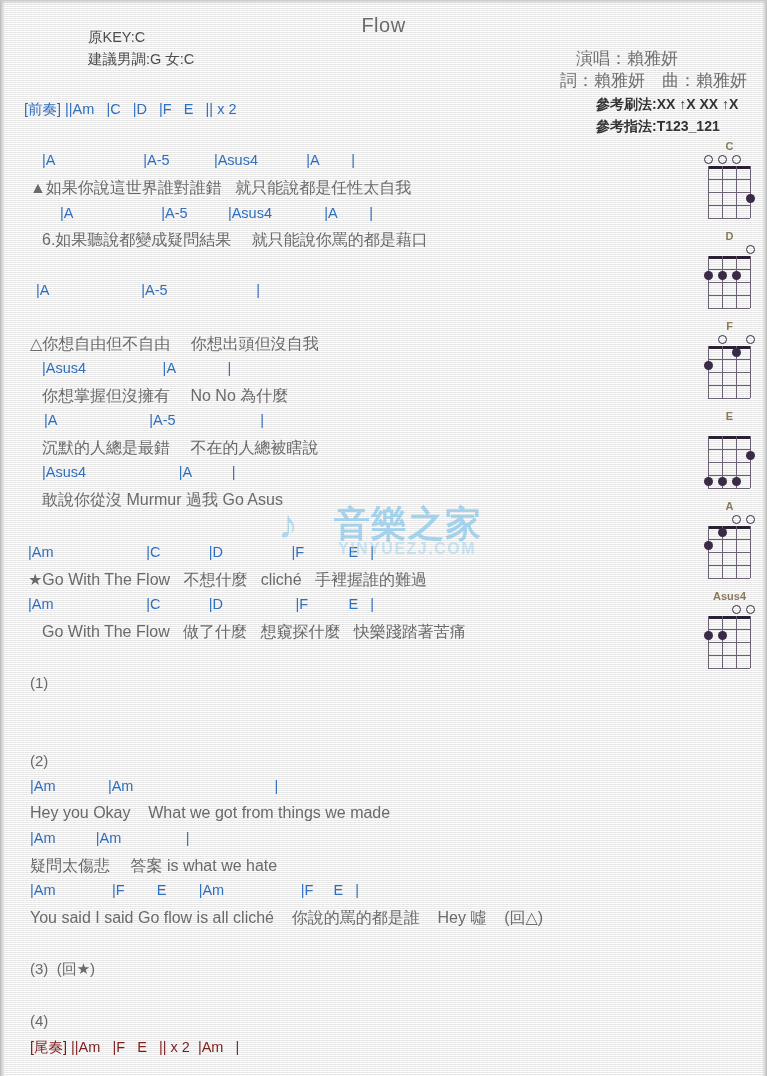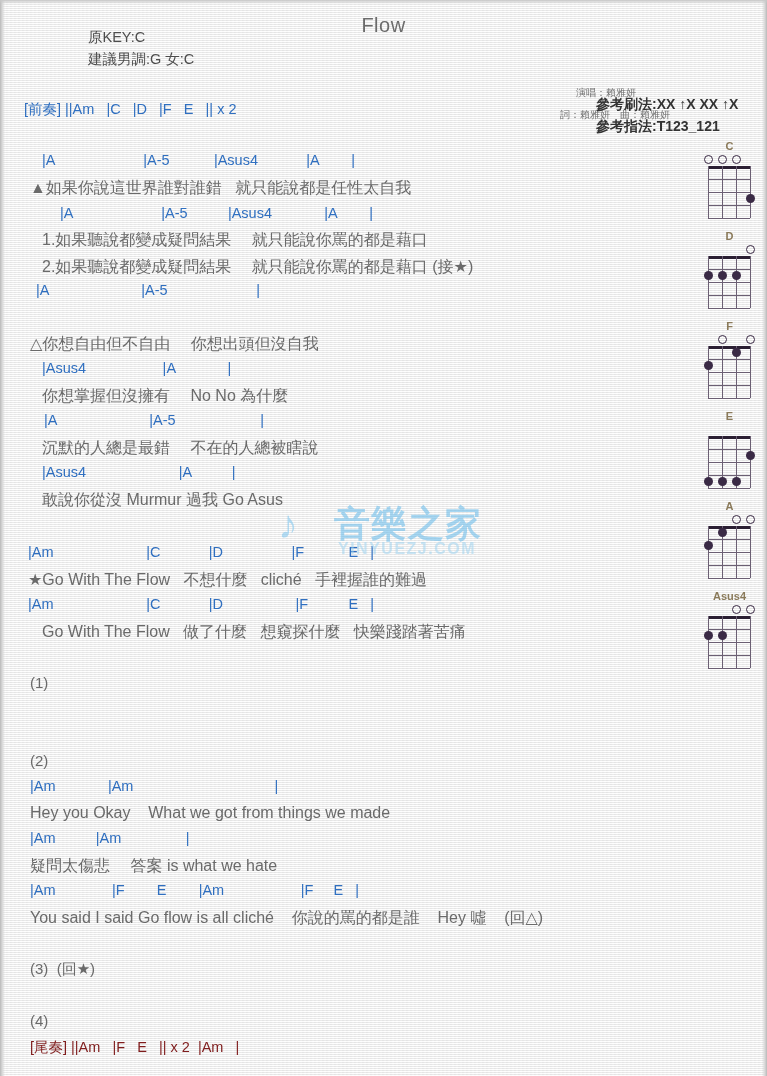--- a/index.html
+++ b/index.html
@@ -64,24 +64,23 @@
     left: 88px;
     top: 26px;
     font-size: 14.5px;
     line-height: 22px;
     color: #4d4d4d;
   }
   .credit-block {
     position: absolute;
     left: 560px;
     top: 48px;
-    font-size: 10px;
+    font-size: 17px;
     line-height: 22px;
     color: #6f6f6f;
-    margin-top: 34px;
   }
   .credit-block .line1 { padding-left: 16px; }
   .strum-block {
     position: absolute;
     left: 596px;
     top: 93px;
     font-size: 14px;
     line-height: 22px;
     color: #333;
     font-weight: 600;
@@ -250,22 +249,21 @@
   <div class="strum-block">
     <div>參考刷法:XX ↑X XX ↑X</div>
     <div>參考指法:T123_121</div>
   </div>
 
   <div class="body-area" id="body-area">
       <div class="row chordrow" style="top: 100px; left: 24px; color: rgb(47, 111, 192);">[前奏] ||Am   |C   |D   |F   E   || x 2</div>
       <div class="row chordrow" style="top: 152px; left: 42px;">|A                      |A-5           |Asus4            |A        |</div>
       <div class="row lyricrow" style="top: 178px; left: 30px;">▲如果你說這世界誰對誰錯   就只能說都是任性太自我</div>
       <div class="row chordrow" style="top: 205px; left: 60px;">|A                      |A-5          |Asus4             |A        |</div>
-      <div class="row lyricrow" style="top: 230px; left: 42px;">1.如果聽說都變成疑問結果　 就只能說你罵的都是藉口</div>
-      <div class="row lyricrow" style="top: 257px; left: 42px;">2.如果聽說都變成疑問結果　 就只能說你罵的都是藉口 (接★)</div>
+      <div class="row lyricrow" style="top: 230px; left: 42px;">6.如果聽說都變成疑問結果　 就只能說你罵的都是藉口</div>
       <div class="row chordrow" style="top: 282px; left: 36px;">|A                       |A-5                      |</div>
       <div class="row lyricrow" style="top: 334px; left: 30px;">△你想自由但不自由　 你想出頭但沒自我</div>
       <div class="row chordrow" style="top: 360px; left: 42px;">|Asus4                   |A             |</div>
       <div class="row lyricrow" style="top: 386px; left: 42px;">你想掌握但沒擁有　 No No 為什麼</div>
       <div class="row chordrow" style="top: 412px; left: 44px;">|A                       |A-5                     |</div>
       <div class="row lyricrow" style="top: 438px; left: 42px;">沉默的人總是最錯　 不在的人總被瞎說</div>
       <div class="row chordrow" style="top: 464px; left: 42px;">|Asus4                       |A          |</div>
       <div class="row lyricrow" style="top: 490px; left: 42px;">敢說你從沒 Murmur 過我 Go Asus</div>
       <div class="row chordrow" style="top: 544px; left: 28px;">|Am                       |C            |D                 |F           E   |</div>
       <div class="row lyricrow" style="top: 570px; left: 28px;">★Go With The Flow   不想什麼   cliché   手裡握誰的難過</div>

